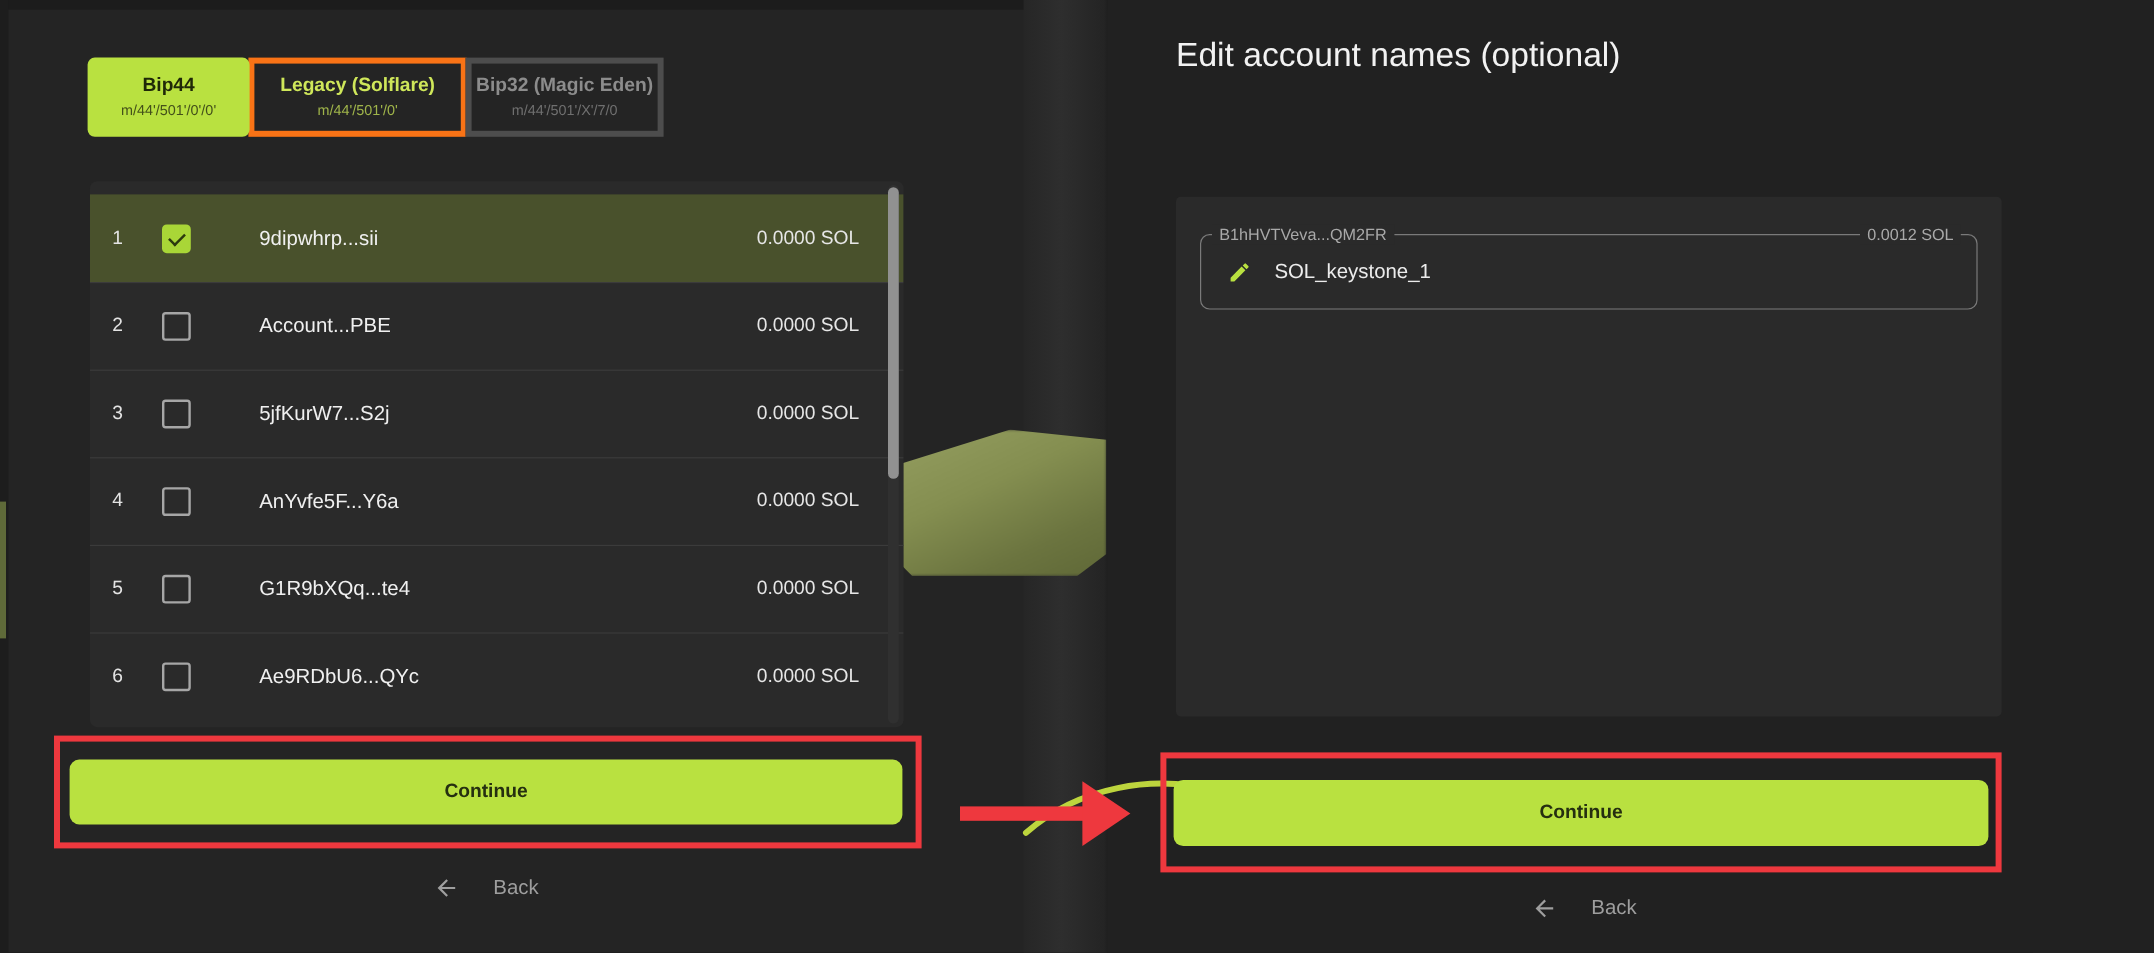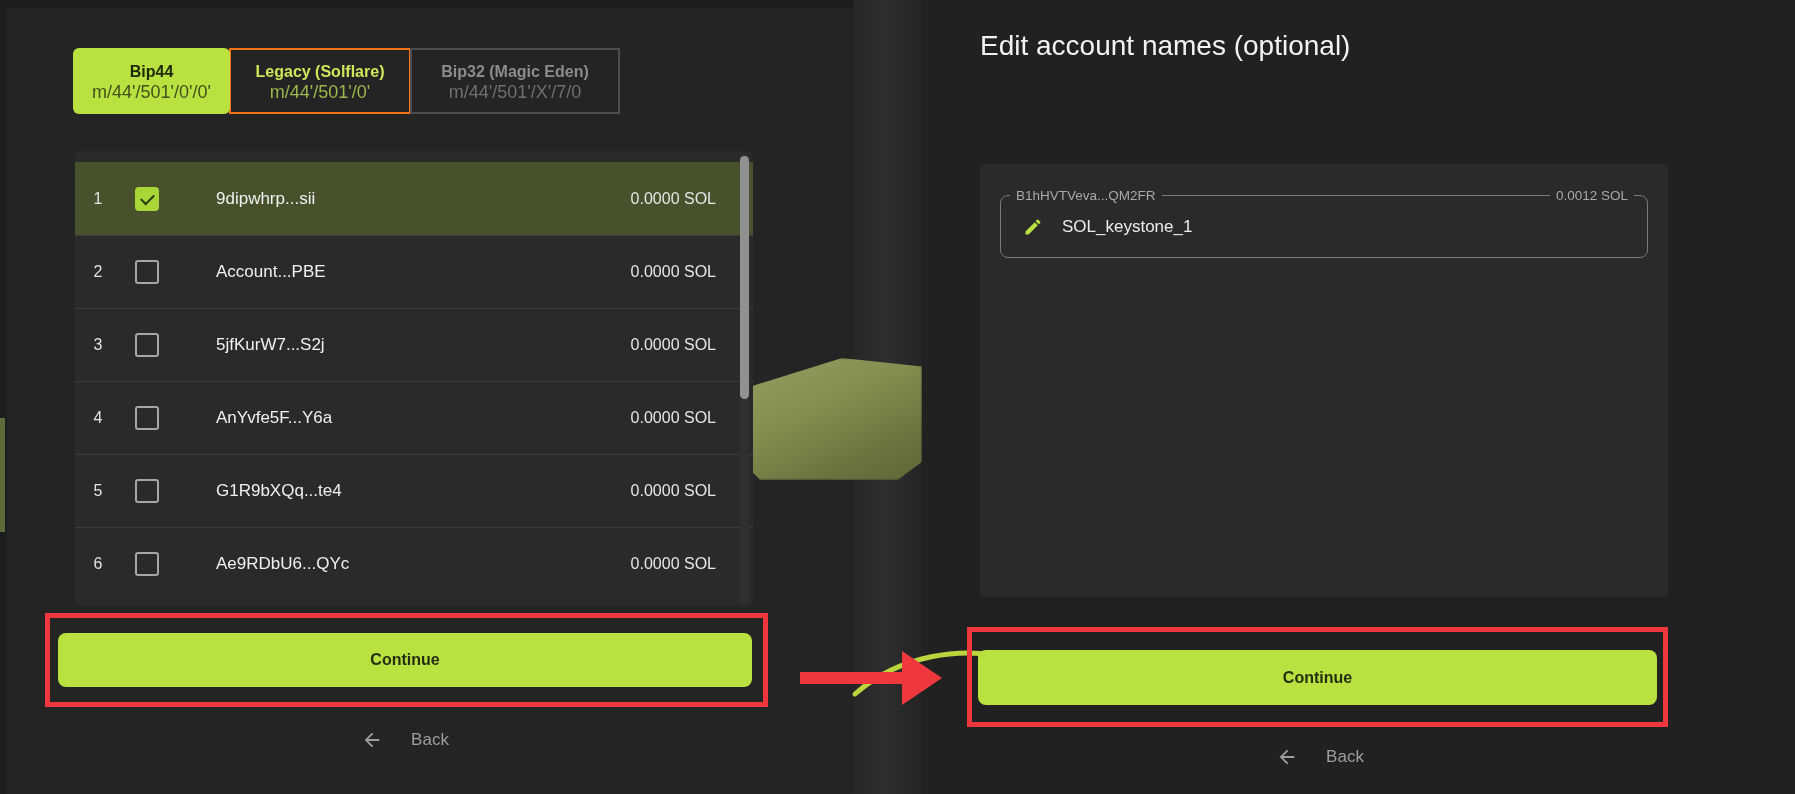--- a/index.html
+++ b/index.html
@@ -16,23 +16,23 @@
   .cube { position:absolute; left:748px; top:358px; width:174px; height:122px;
           background:linear-gradient(155deg,#949e60 0%,#848e50 40%,#6b743f 75%,#5f6837 100%);
           clip-path:polygon(0 24%, 54% 0, 100% 7%, 100% 85%, 86% 100%, 7% 100%, 0 90%);
           filter:blur(1.2px); }
   .sliver { position:absolute; left:0; top:418px; width:5px; height:114px; background:#5f6a39; filter:blur(.5px); }
   .curve-svg { position:absolute; left:840px; top:636px; filter:blur(.6px); }
 
   
   .tabs { position:absolute; left:74px; top:48px; width:669px; height:66px; display:flex; }
   .tab { display:flex; flex-direction:column; align-items:center; justify-content:center;
-         background:#242424; border:2px solid #f97316; margin-left:-1px; cursor:pointer; }
+         background:#242424; border:5px solid #f97316; margin-left:-1px; cursor:pointer; }
   .tab .t-label { font-size:16px; font-weight:bold; color:#cfe75a; line-height:22px; }
-  .tab .t-path  { font-size:18px; color:#9fb44a; line-height:19px; }
+  .tab .t-path  { font-size:12px; color:#9fb44a; line-height:19px; }
   .tab.active { background:#b9e140; border:none; border-radius:6px; z-index:2; }
   .tab.active .t-label { color:#1f2808; }
   .tab.active .t-path  { color:#44511a; }
   .tab.disabled { border-color:#4d4d4d; }
   .tab.disabled .t-label { color:#8c8c8c; }
   .tab.disabled .t-path  { color:#6f6f6f; }
   .tab:nth-child(4) { border-radius:0 4px 4px 0; }
 
   
   .acct-list { position:absolute; left:75px; top:151px; width:678px; height:455px;
@@ -94,29 +94,29 @@
   <div class="edge-left"></div>
   <div class="seam"></div>
   <div class="right-bg"></div>
   <div class="cube"></div>
   <div class="sliver"></div>
   <svg class="curve-svg" width="190" height="70">
     <path d="M 15 58 C 58 20, 122 8, 176 24" stroke="#bdd53d" stroke-width="5" fill="none" stroke-linecap="round"></path>
   </svg>
 
   <div class="tabs">
-    <div class="tab active" style="width:157px">
+    <div class="tab active" style="width:135px">
       <div class="t-label">Bip44</div>
       <div class="t-path">m/44'/501'/0'/0'</div>
     </div>
     <div class="tab" style="width:182px">
       <div class="t-label">Legacy (Solflare)</div>
       <div class="t-path">m/44'/501'/0'</div>
     </div>
-    <div class="tab disabled" style="width:210px">
+    <div class="tab disabled" style="width:165px">
       <div class="t-label">Bip32 (Magic Eden)</div>
       <div class="t-path">m/44'/501'/X'/7/0</div>
     </div>
   </div>
 
   <div class="acct-list">
     <div class="row selected">
       <span class="num">1</span>
       <span class="cb checked"></span>
       <span class="addr">9dipwhrp...sii</span>

